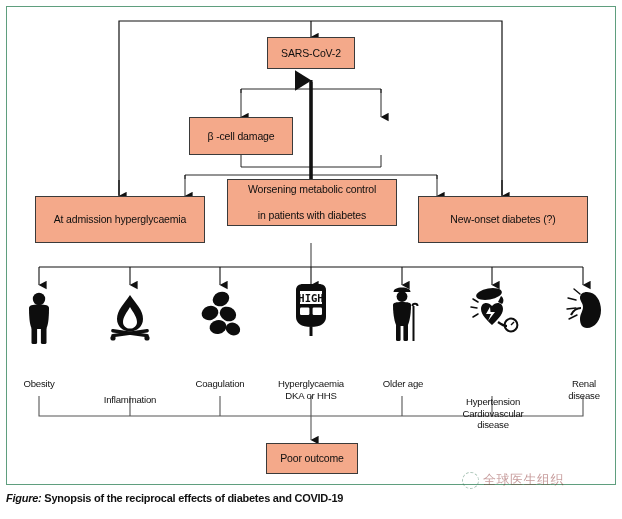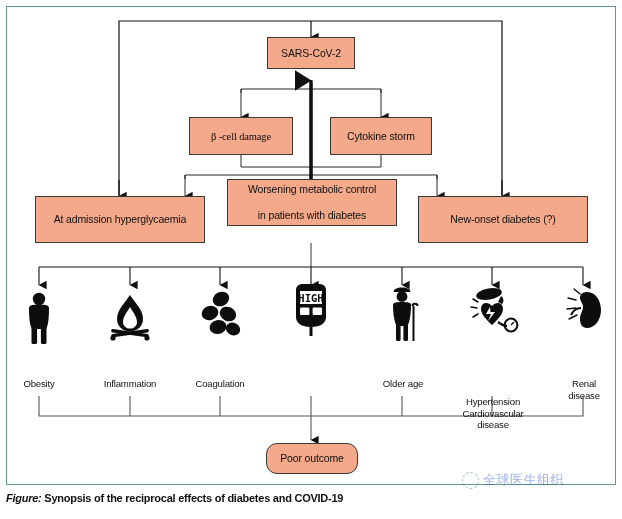--- a/index.html
+++ b/index.html
@@ -72,21 +72,21 @@
   }
   .caption .cap-lead { font-style: italic; }
   .watermark {
     position: absolute;
     left: 462px;
     top: 471px;
     display: flex;
     align-items: center;
     gap: 4px;
     opacity: 0.45;
-    color: #1d4ed8;
+    color: #7f1d1d;
     font-size: 13px;
     letter-spacing: 0.5px;
     font-family: "DejaVu Sans", sans-serif;
   }
   .watermark .wm-mark {
     width: 15px;
     height: 15px;
     border: 1px dashed #3d7a5c;
     border-radius: 50%;
     display: block;
@@ -222,59 +222,60 @@
         <path d="M-2,16 C-7,16 -10,19 -12,23" stroke="#0d0d0d" stroke-width="2.2" fill="none"></path>
         <path d="M-3,2 L-9,-3 M-7,8 L-15,6 M-7,16 L-16,17 M-6,23 L-14,27" stroke="#0d0d0d" stroke-width="1.4" fill="none" stroke-linecap="round"></path>
       </g>
     </g>
   </svg>
 
   <div class="node-box" style="left:267px; top:37px; width:88px; height:32px;">
     <span>SARS-CoV-2</span>
   </div>
 
-  <div class="node-box" style="left:189px; top:117px; width:104px; height:38px;font-family:Liberation Serif, serif;">
+  <div class="node-box" style="left:189px; top:117px; width:104px; height:38px;">
     <span>β -cell damage</span>
   </div>
 
-  <div class="node-box" style="left:330px; top:117px; width:102px; height:38px;">
-    <span>Cytokine storm</span>
-  </div>
 
   <div class="node-box" style="left:35px; top:196px; width:170px; height:47px;">
     <span>At admission hyperglycaemia</span>
   </div>
 
   <div class="node-box" style="left:227px; top:179px; width:170px; height:47px;">
     <span>
       <span>Worsening metabolic control</span><br>
       <span>in patients with diabetes</span>
     </span>
   </div>
 
   <div class="node-box" style="left:418px; top:196px; width:170px; height:47px;">
     <span>New-onset diabetes (?)</span>
   </div>
 
-  <div class="node-box" style="left:266px; top:443px; width:92px; height:31px;border-radius:11px;">
+  <div class="node-box" style="left:266px; top:443px; width:92px; height:31px;">
     <span>Poor outcome</span>
   </div>
 
   <div class="icon-label" style="left:0px; top:346px; width:78px;">
     <div>Obesity</div>
   </div>
 
-  <div class="icon-label" style="left:84px; top:346px; width:92px;">
+  <div class="icon-label" style="left:84px; top:362px; width:92px;">
     <div>Inflammation</div>
   </div>
 
   <div class="icon-label" style="left:176px; top:346px; width:88px;">
     <div>Coagulation</div>
   </div>
 
+  <div class="icon-label" style="left:258px; top:346px; width:106px;">
+    <div>Hyperglycaemia</div>
+    <div>DKA or HHS</div>
+  </div>
 
   <div class="icon-label" style="left:365px; top:346px; width:76px;">
     <div>Older age</div>
   </div>
 
   <div class="icon-label" style="left:443px; top:364px; width:100px;">
     <div>Hypertension</div>
     <div>Cardiovascular</div>
     <div>disease</div>
   </div>

